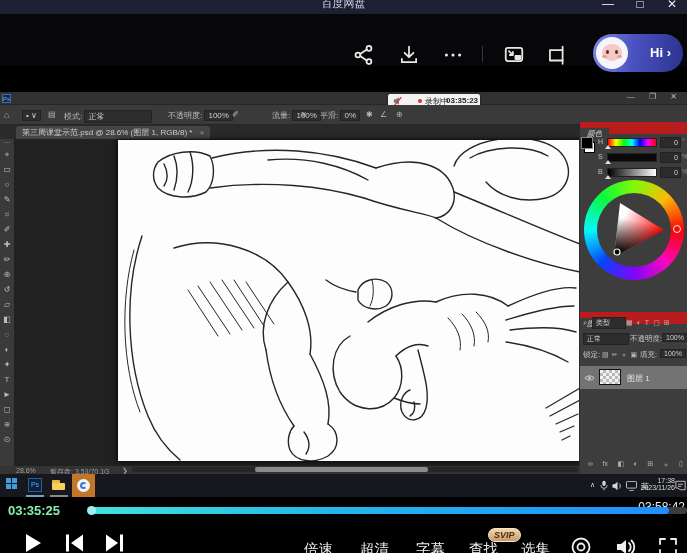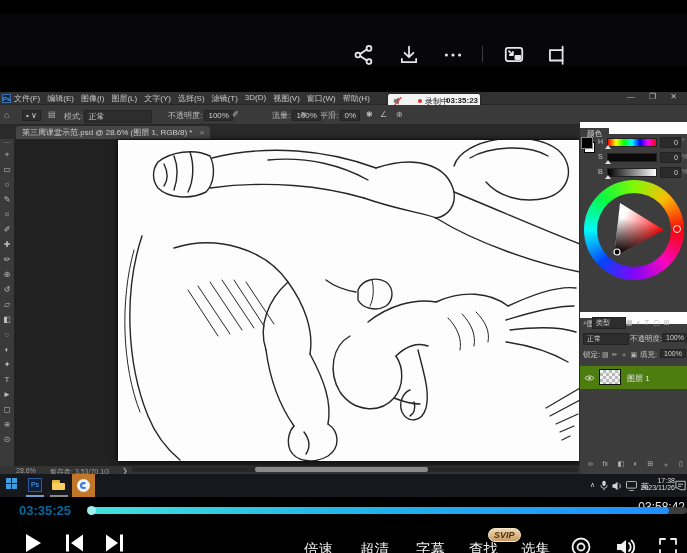--- a/index.html
+++ b/index.html
@@ -37,21 +37,21 @@
   .optbox{display:inline-block;background:#2d2d2d;border:1px solid #232323;padding:0 3px;color:#cfcfcf;}
   .ps-tabbar{position:absolute;left:0;top:33px;width:580px;height:14px;background:#2a2a2a;}
   .ps-tab{position:absolute;left:16px;top:1px;height:16px;background:#454545;border-radius:3px 3px 0 0;
           font-size:8px;color:#cfcfcf;line-height:13px;padding:0 6px;white-space:nowrap;}
   .ps-tools{position:absolute;left:0;top:47px;width:14px;bottom:23px;background:#3a3a3a;border-right:1px solid #2a2a2a;
           text-align:center;}
   .tool-icon{display:block;font-size:8px;line-height:15px;color:#bdbdbd;}
   .ps-canvas-region{position:absolute;left:14px;top:47px;width:566px;bottom:31px;background:#212121;}
   .ps-paper{position:absolute;left:104px;top:1px;width:462px;height:321px;background:#fdfdfd;box-shadow:0 0 6px #000;}
   .ps-rightpanel{position:absolute;right:0;top:30px;width:107px;bottom:23px;background:#3d3d3d;border-left:1px solid #2a2a2a;}
-  .panel-tabstrip{position:relative;height:12px;background:#ffffff;}
+  .panel-tabstrip{position:relative;height:12px;background:#b91c1c;font-style:italic;}
   .panel-tab{display:inline-block;height:12px;line-height:12px;background:#3d3d3d;color:#d6d6d6;
           font-size:7.5px;padding:0 7px;}
   .srow{position:absolute;height:9px;font-size:7px;color:#c2c2c2;}
   .srow .lbl{position:absolute;left:0;top:1px;}
   .srow .slider{position:absolute;left:9px;top:1px;width:48px;height:7px;border:1px solid #222;}
   .srow .thumb{position:absolute;left:7px;top:8px;width:0;height:0;border-left:3px solid transparent;
           border-right:3px solid transparent;border-bottom:4px solid #ddd;}
   .srow .val{position:absolute;left:62px;top:0;width:17px;height:9px;background:#2b2b2b;border:1px solid #222;
           text-align:right;line-height:9px;padding-right:2px;color:#d8d8d8;}
   .srow .unit{position:absolute;left:84px;top:1px;color:#9a9a9a;}
@@ -66,43 +66,49 @@
   .taskbar{position:absolute;left:0;bottom:0;width:687px;height:23px;background:#16181d;}
   .tb-icon{position:absolute;top:4px;}
   .tb-underline{position:absolute;bottom:0;height:2px;background:#6f9fce;}
   .tray{position:absolute;right:0;top:0;height:23px;font-size:7px;color:#dcdcdc;}
   .rec-pill{position:absolute;left:388px;top:2px;width:92px;height:13px;background:#f2f2f2;border-radius:2px;
           box-shadow:0 0 3px rgba(0,0,0,.5);font-size:8px;color:#222;}
   .rec-dot{position:absolute;left:30px;top:4.5px;width:4px;height:4px;border-radius:50%;background:#e03030;}
   
   .lrow{position:absolute;left:0;right:0;font-size:7.5px;color:#c8c8c8;}
   .layer-item{position:absolute;left:0;right:0;height:23px;}
-  .layer-item.selected{background:#4d7c0f;}
+  .layer-item.selected{background:#737373;}
   .layer-thumb{position:absolute;left:19px;top:3px;width:22px;height:16px;border:1px solid #111;box-sizing:border-box;}
   .thumb-checker{background:repeating-conic-gradient(#b9b9b9 0% 25%,#f2f2f2 0% 50%) 0 0/6px 6px,#fff;}
   .layer-name{position:absolute;left:47px;top:7px;font-size:8px;color:#e4e4e4;}
   .micon{color:#b5b5b5;font-size:7px;}
   
-  .ptime{position:absolute;left:19px;top:503px;font-size:13px;font-weight:bold;color:#0369a1;}
+  .ptime{position:absolute;left:8px;top:503px;font-size:13px;font-weight:bold;color:#86efac;}
   .pduration{position:absolute;right:2px;top:500px;font-size:12px;color:#e8e8e8;z-index:1;}
   .pbar{position:absolute;left:88px;right:0;top:507px;height:7px;border-radius:4px;background:#3c3c3c;z-index:2;}
   .pbar-fill{position:absolute;left:0;top:0;height:7px;border-radius:4px;
           background:linear-gradient(90deg,#43e2dc 0%,#23b9e8 40%,#1f8fff 100%);}
   .controls{position:absolute;left:0;top:524px;width:687px;height:29px;}
   .cbtn{position:absolute;cursor:pointer;}
   .ctext{position:absolute;top:16px;font-size:14.5px;color:#f0f0f0;cursor:pointer;white-space:nowrap;}
   .cicon svg{stroke:#f0f0f0;fill:none;stroke-width:1.8;stroke-linecap:round;stroke-linejoin:round;}
   .svip{position:absolute;left:488px;top:4px;padding:1px 5px;font-size:9px;font-weight:bold;font-style:italic;
         color:#4a2f10;background:linear-gradient(#f3d8ae,#c89a62);border:1px solid #f7e6c8;border-radius:8px;}
 </style>
 </head>
 <body>
 
 <div class="screen">
 
+  <div class="titlebar">
+    <span class="apptitle">百度网盘</span>
+    <span class="winbtn" style="left:600px;">—</span>
+    <span class="winbtn" style="left:632px;">□</span>
+    <span class="winbtn" style="left:664px;">✕</span>
+  </div>
 
   <div class="header">
 
     <div class="hicon" style="left:353px;">
       <svg width="22" height="22" viewBox="0 0 20 20">
         <circle cx="4.5" cy="10" r="2.2"></circle>
           <circle cx="14.5" cy="4" r="2.2"></circle>
           <circle cx="14.5" cy="16" r="2.2"></circle>
         <path d="M6.5 9 L12.5 5 M6.5 11 L12.5 15"></path>
       </svg>
@@ -126,39 +132,36 @@
         <rect x="10.5" y="10" width="6" height="4.5" rx="1" fill="#e8e8e8" stroke="none"></rect>
         <path d="M5.5 6.5 L9 10 M9 7.2 V10 H6.2"></path>
       </svg>
     </div>
     <div class="hicon" style="left:545px;">
       <svg width="22" height="22" viewBox="0 0 20 20">
         <path d="M16 5.5 H4.5 V15 H16"></path>
           <path d="M16 2.5 V18"></path>
       </svg>
     </div>
+    <div class="avatar-pill">
+      <div class="avatar-face">
+        <div class="inner"></div>
+        <div class="eye" style="left:10px;"></div>
+          <div class="eye" style="left:19px;"></div>
+        <div class="blush" style="left:6px;"></div>
+          <div class="blush" style="left:21px;"></div>
+      </div>
+      <div class="avatar-text">Hi ›</div>
+    </div>
   </div>
 
   <div class="video">
 
     <div class="ps-menubar">
       <div class="ps-logo">Ps</div>
-      <div class="menus">
-        <span>文件(F)</span>
-        <span>编辑(E)</span>
-        <span>图像(I)</span>
-        <span>图层(L)</span>
-        <span>文字(Y)</span>
-        <span>选择(S)</span>
-        <span>滤镜(T)</span>
-        <span>3D(D)</span>
-        <span>视图(V)</span>
-        <span>窗口(W)</span>
-        <span>帮助(H)</span>
-      </div>
       <div class="ps-winctl">— ❐ ✕</div>
     </div>
 
     <div class="rec-pill">
       <svg width="10" height="10" viewBox="0 0 12 12" style="position:absolute;left:5px;top:2px;">
         <path d="M1 4 H3.5 L7 1.5 V10.5 L3.5 8 H1 Z" fill="#777" stroke="none"></path>
         <path d="M2 11 L10 1.5" stroke="#d33" stroke-width="1.4" fill="none"></path>
       </svg>
       <span class="rec-dot"></span>
       <span style="position:absolute;left:37px;top:2px;">录制中</span>

